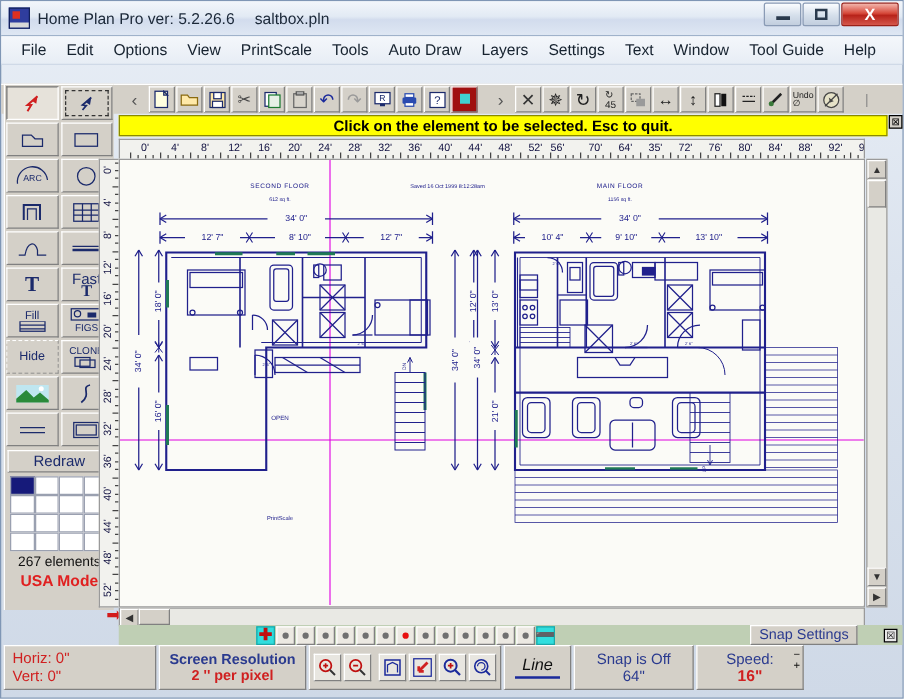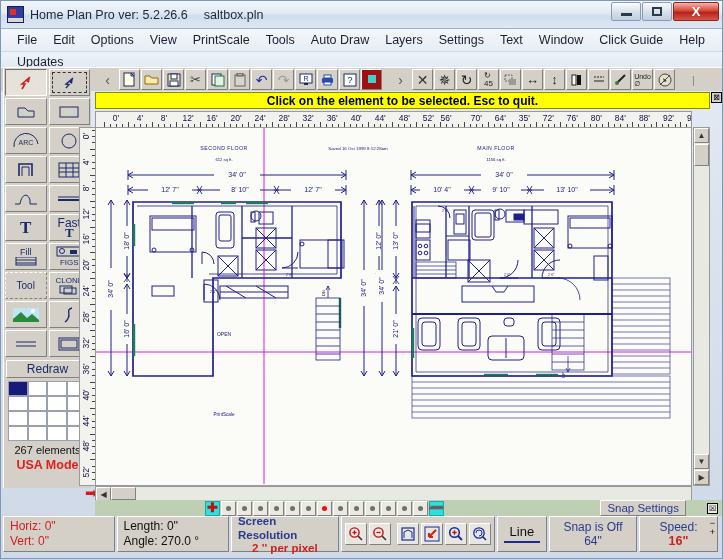--- a/index.html
+++ b/index.html
@@ -243,21 +243,21 @@
   .p-res { width:118px; align-items:center; }
   .p-res .t1 { font-size:11.5px; color:#2a3a8f; font-weight:bold; line-height:14px;}
   .p-res .t2 { font-size:11.5px; color:#d02020; font-weight:bold; line-height:13px;}
   .p-zoom { display:flex;flex-direction:row;align-items:center; padding:0 2px; }
   .zbtn {
     width:22px;height:22px;margin:0 1px;background:#e8e6e0;
     border-top:1px solid #fff;border-left:1px solid #fff;
     border-right:1px solid #808080;border-bottom:1px solid #808080;
     display:flex;align-items:center;justify-content:center;
   }
-  .p-line { width:54px; align-items:center; }
+  .p-line { width:54px; align-items:center;font-style:italic; }
   .p-line .lbl { font-size:13px;color:#101010;text-align:center;line-height:14px;}
   .p-line .rule { width:36px;height:2px;background:#1b2a9b;margin:2px auto 0 auto;}
   .p-color { width:48px; display:flex;align-items:center;justify-content:center;}
   .colorbtn {
     background:#1010c8;color:#fff;font-size:12px;padding:2px 6px;
     border-top:1px solid #6a6aff;border-left:1px solid #6a6aff;
     border-right:1px solid #000080;border-bottom:1px solid #000080;
   }
   .p-snap { width:96px; align-items:center;}
   .p-snap .t1{font-size:12px;color:#2a3a8f;line-height:14px;}
@@ -293,25 +293,22 @@
     <div class="menu-item">Edit</div>
     <div class="menu-item">Options</div>
     <div class="menu-item">View</div>
     <div class="menu-item">PrintScale</div>
     <div class="menu-item">Tools</div>
     <div class="menu-item">Auto Draw</div>
     <div class="menu-item">Layers</div>
     <div class="menu-item">Settings</div>
     <div class="menu-item">Text</div>
     <div class="menu-item">Window</div>
-    <div class="menu-item">Click Guide</div>
+    <div class="menu-item">Tool Guide</div>
     <div class="menu-item">Help</div>
-  </div>
-  <div class="menubar2">
-    <span class="menu-item">Updates</span>
   </div>
 
   <div class="toolstrip" style="padding-left:96px;">
     <div class="tbtn" style="border:none;background:transparent;color:#555;font-size:14px;">‹</div>
     <div class="tbtn">
       <svg width="14" height="15" viewBox="0 0 14 15">
           <rect x="1" y="1" width="10" height="13" fill="#ffffe0" stroke="#1b2a6b"></rect>
           <path d="M8 1 L11 4 L8 4 Z" fill="#e8e8b0" stroke="#1b2a6b"></path>
         </svg>
     </div>
@@ -504,21 +501,21 @@
       <div class="lbtn" style="flex-direction:column;line-height:9px;">
         <svg width="26" height="12" viewBox="0 0 26 12">
             <rect x="1" y="1" width="24" height="9" fill="none" stroke="#1b2a6b"></rect>
             <rect x="14" y="4" width="7" height="4" fill="#1b2a6b"></rect>
             <circle cx="6" cy="5" r="2.5" fill="none" stroke="#1b2a6b"></circle>
           </svg>
         <span style="font-size:8px;">FIGS</span>
       </div>
     </div>
     <div class="lrow">
-      <div class="lbtn" style="font-size:10px;border-style:dashed;">Tool</div>
+      <div class="lbtn" style="font-size:10px;border-style:dashed;">Hide</div>
       <div class="lbtn" style="flex-direction:column;line-height:9px;">
         <span style="font-size:8px;">CLONE</span>
         <svg width="20" height="10" viewBox="0 0 20 10">
             <rect x="1" y="1" width="12" height="7" fill="none" stroke="#1b2a6b"></rect>
             <rect x="5" y="3" width="12" height="6" fill="none" stroke="#1b2a6b"></rect>
           </svg>
       </div>
     </div>
     <div class="lrow">
       <div class="lbtn">
@@ -1118,24 +1115,20 @@
     <div class="ldot minus">➖</div>
   </div>
   <div class="snapsettings">Snap Settings</div>
   <div class="stripclose">☒</div>
 
   <div class="statusbar">
     <div class="panel p-coord">
       <div>Horiz: 0"</div>
       <div>Vert: 0"</div>
     </div>
-    <div class="panel p-len">
-      <div>Length:  0''</div>
-      <div>Angle:  270.0 °</div>
-    </div>
     <div class="panel p-res">
       <div class="t1">Screen Resolution</div>
       <div class="t2">2 '' per pixel</div>
     </div>
     <div class="panel p-zoom">
       <div class="zbtn">
         <svg width="16" height="16" viewBox="0 0 16 16">
             <circle cx="6.5" cy="6.5" r="4.6" fill="none" stroke="#c01010" stroke-width="1.4"></circle>
             <line x1="4.5" y1="6.5" x2="8.5" y2="6.5" stroke="#c01010" stroke-width="1.3"></line>
             <line x1="6.5" y1="4.5" x2="6.5" y2="8.5" stroke="#c01010" stroke-width="1.3"></line>

